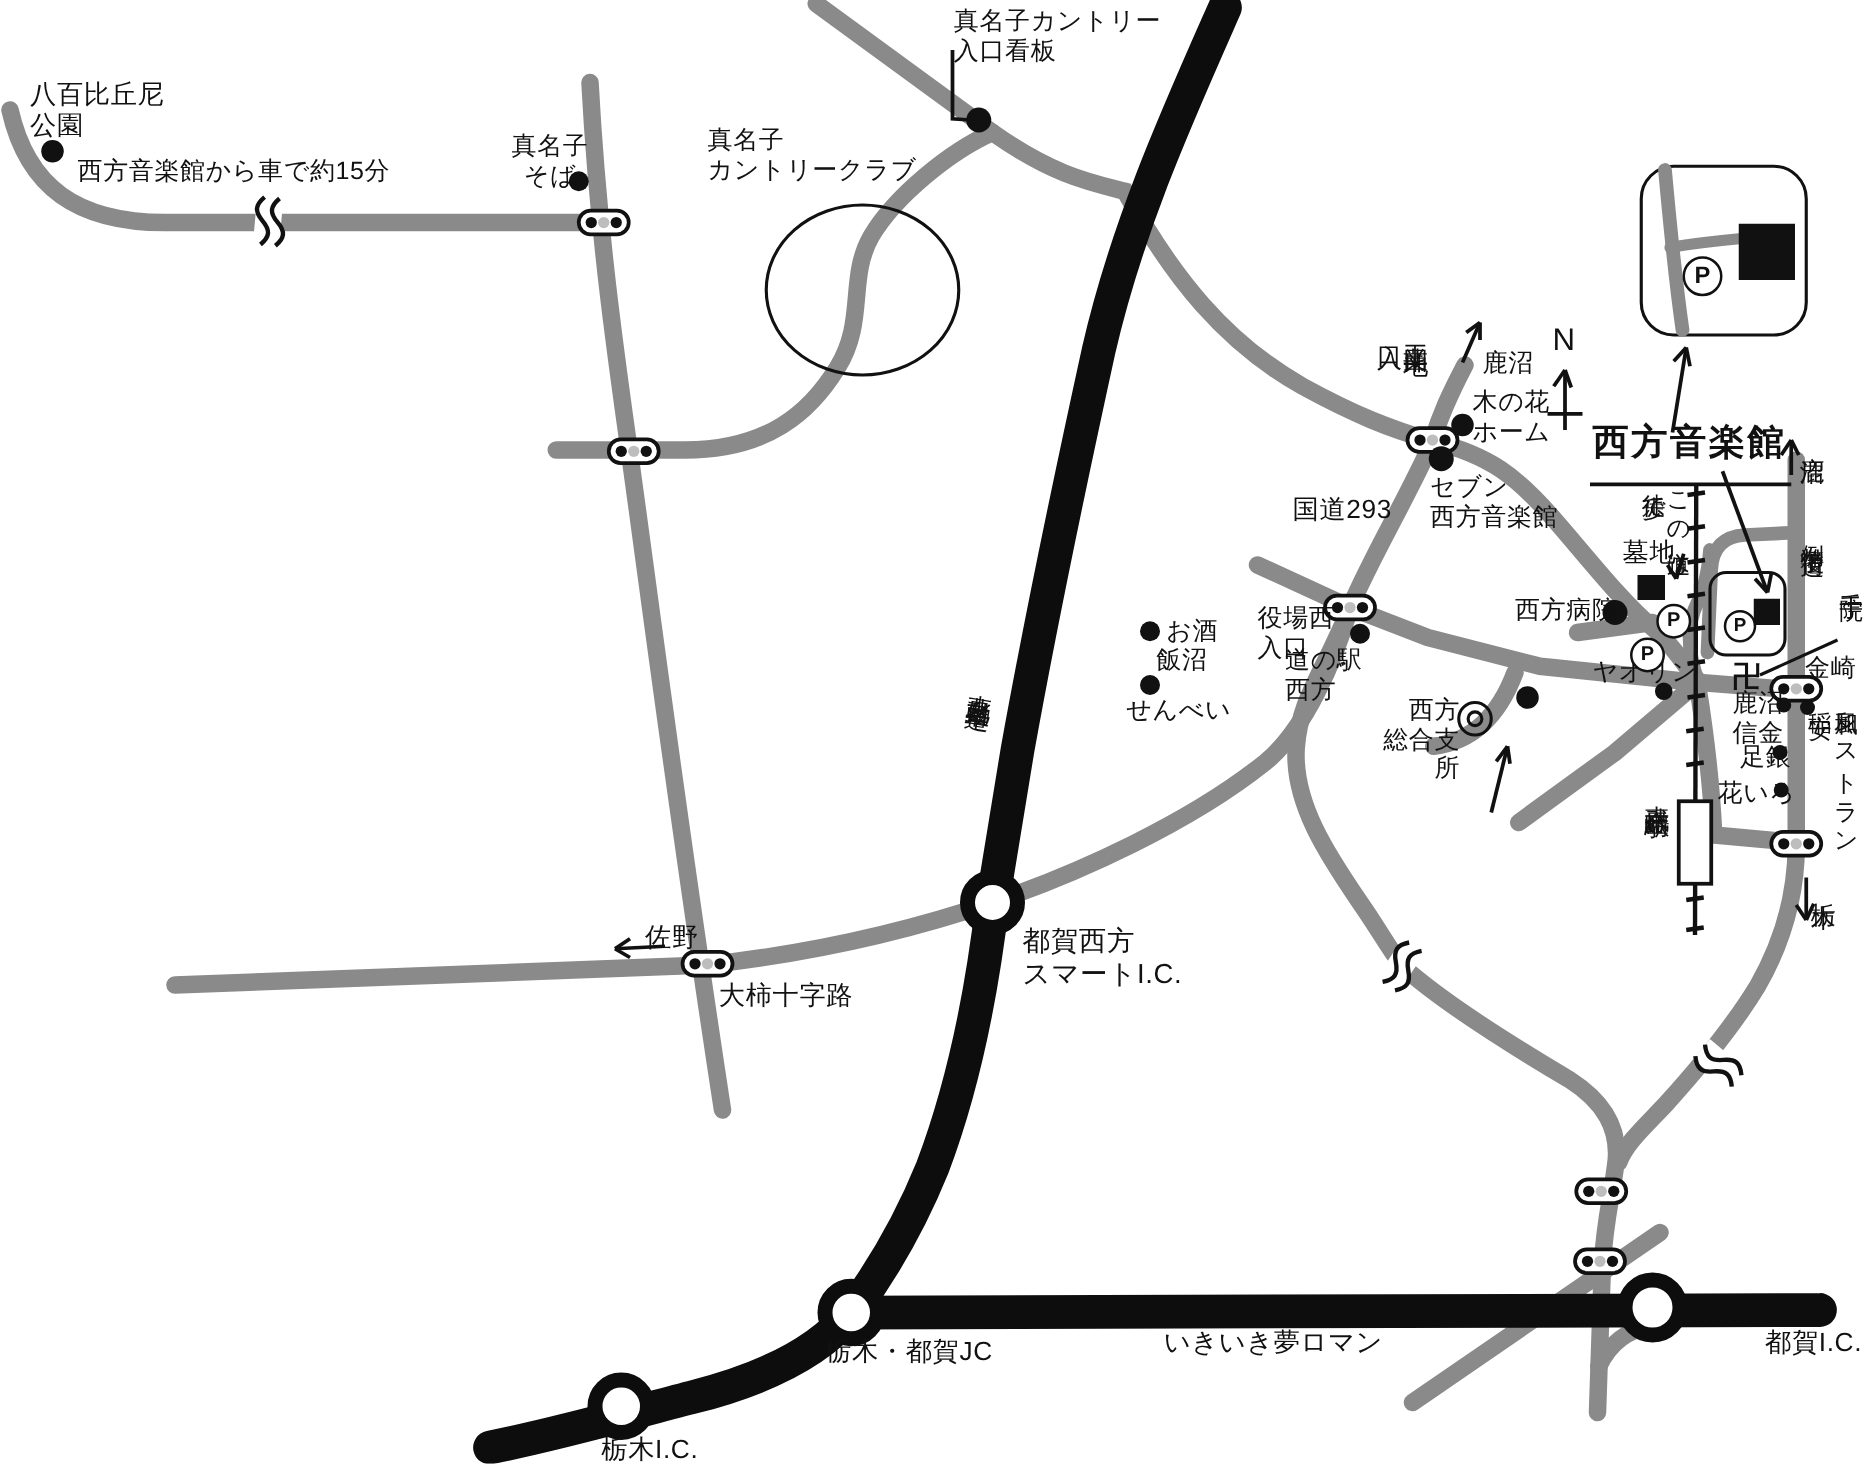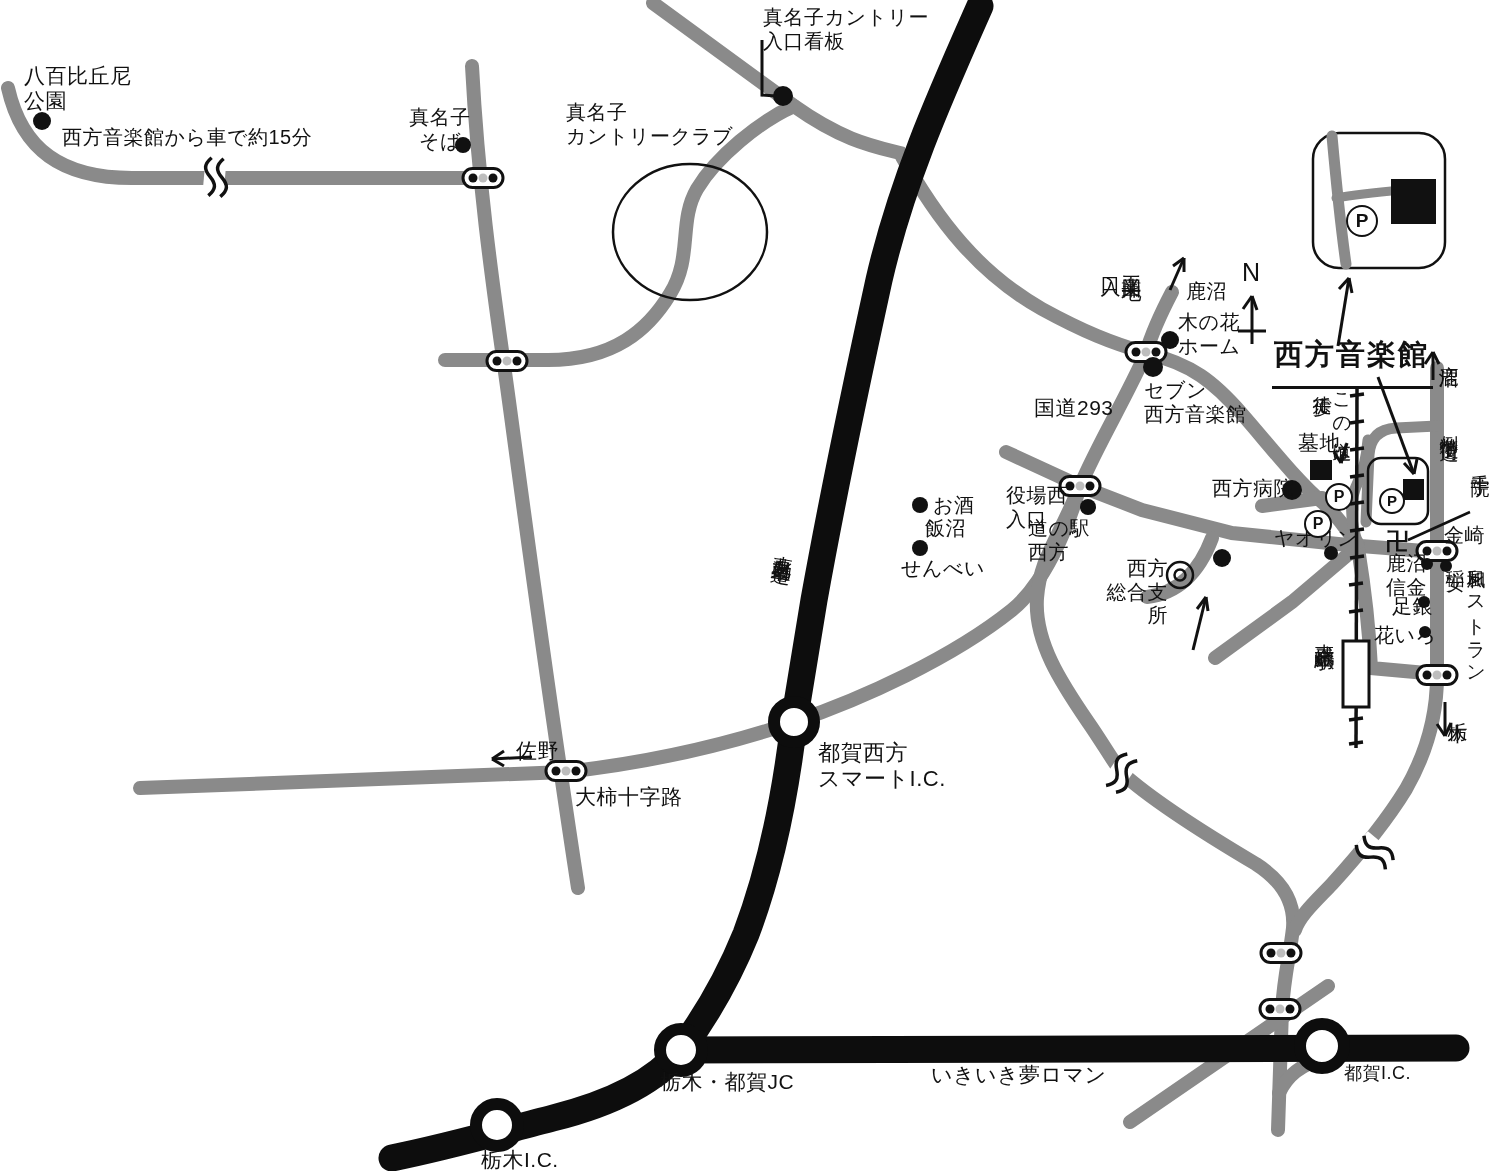--- a/index.html
+++ b/index.html
@@ -286,21 +286,21 @@
 <div class="lbl" style="left:933px;top:494px;">お酒</div>
 <div class="lbl" style="left:925px;top:517px;">飯沼</div>
 <div class="lbl" style="left:901px;top:537px;margin-top:20px;">せんべい</div>
 <div class="lbl" style="left:516px;top:739px;font-size:21px;">佐野</div>
 <div class="lbl" style="left:575px;top:785px;font-size:21px;">大柿十字路</div>
 <div class="lbl" style="left:818px;top:740px;font-size:22px;">都賀西方
 スマートI.C.</div>
 <div class="lbl v" style="left:776px;top:540px;transform:rotate(9deg);transform-origin:top center;">東北自動車道</div>
 <div class="lbl" style="left:660px;top:1070px;font-size:21px;">栃木・都賀JC</div>
 <div class="lbl" style="left:931px;top:1063px;font-size:21px;">いきいき夢ロマン</div>
-<div class="lbl" style="left:1344px;top:1063px;font-size:18px;text-align:center;">都賀I.C.</div>
+<div class="lbl" style="left:1412px;top:1063px;font-size:21px;text-align:center;">都賀I.C.</div>
 <div class="lbl" style="left:481px;top:1148px;font-size:21px;">栃木I.C.</div>
 
 <div class="pcirc p28" style="left:1346px;top:205px;">P</div>
 <div class="pcirc p24" style="left:1379px;top:488px;width:22px;height:22px;line-height:21px;font-size:15px;">P</div>
 <div class="pcirc p24" style="left:1325px;top:483px;">P</div>
 <div class="pcirc p24" style="left:1304px;top:510px;">P</div>
 
 <div class="manji" style="left:1386px;top:526px;">卍</div>
 
 </div>

